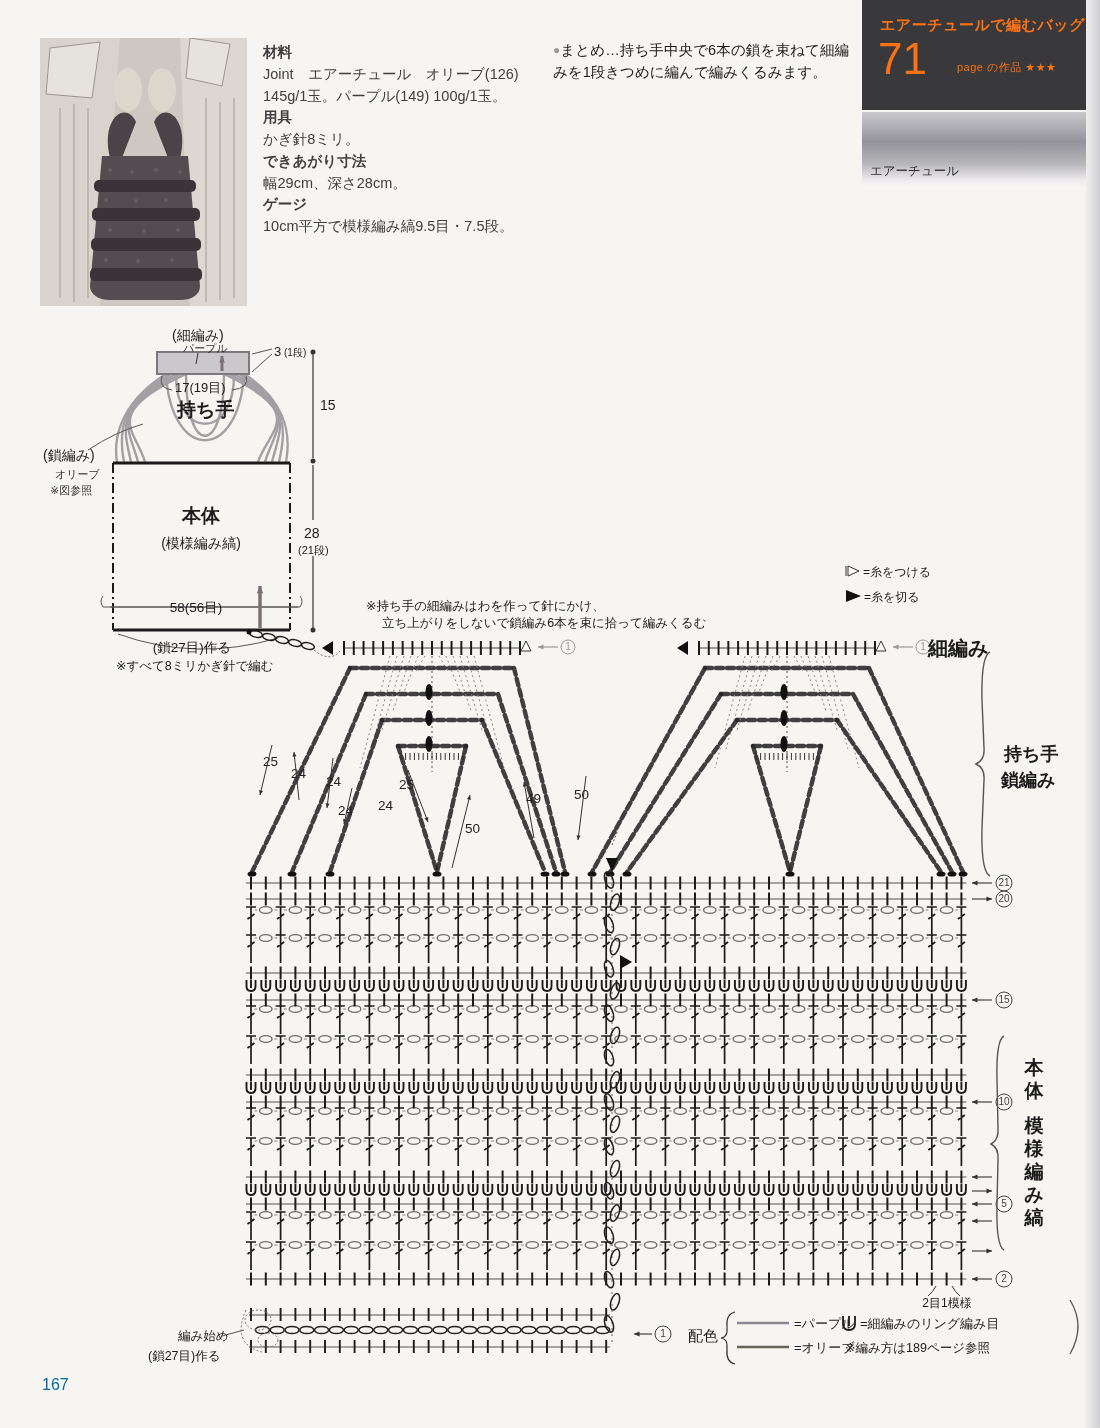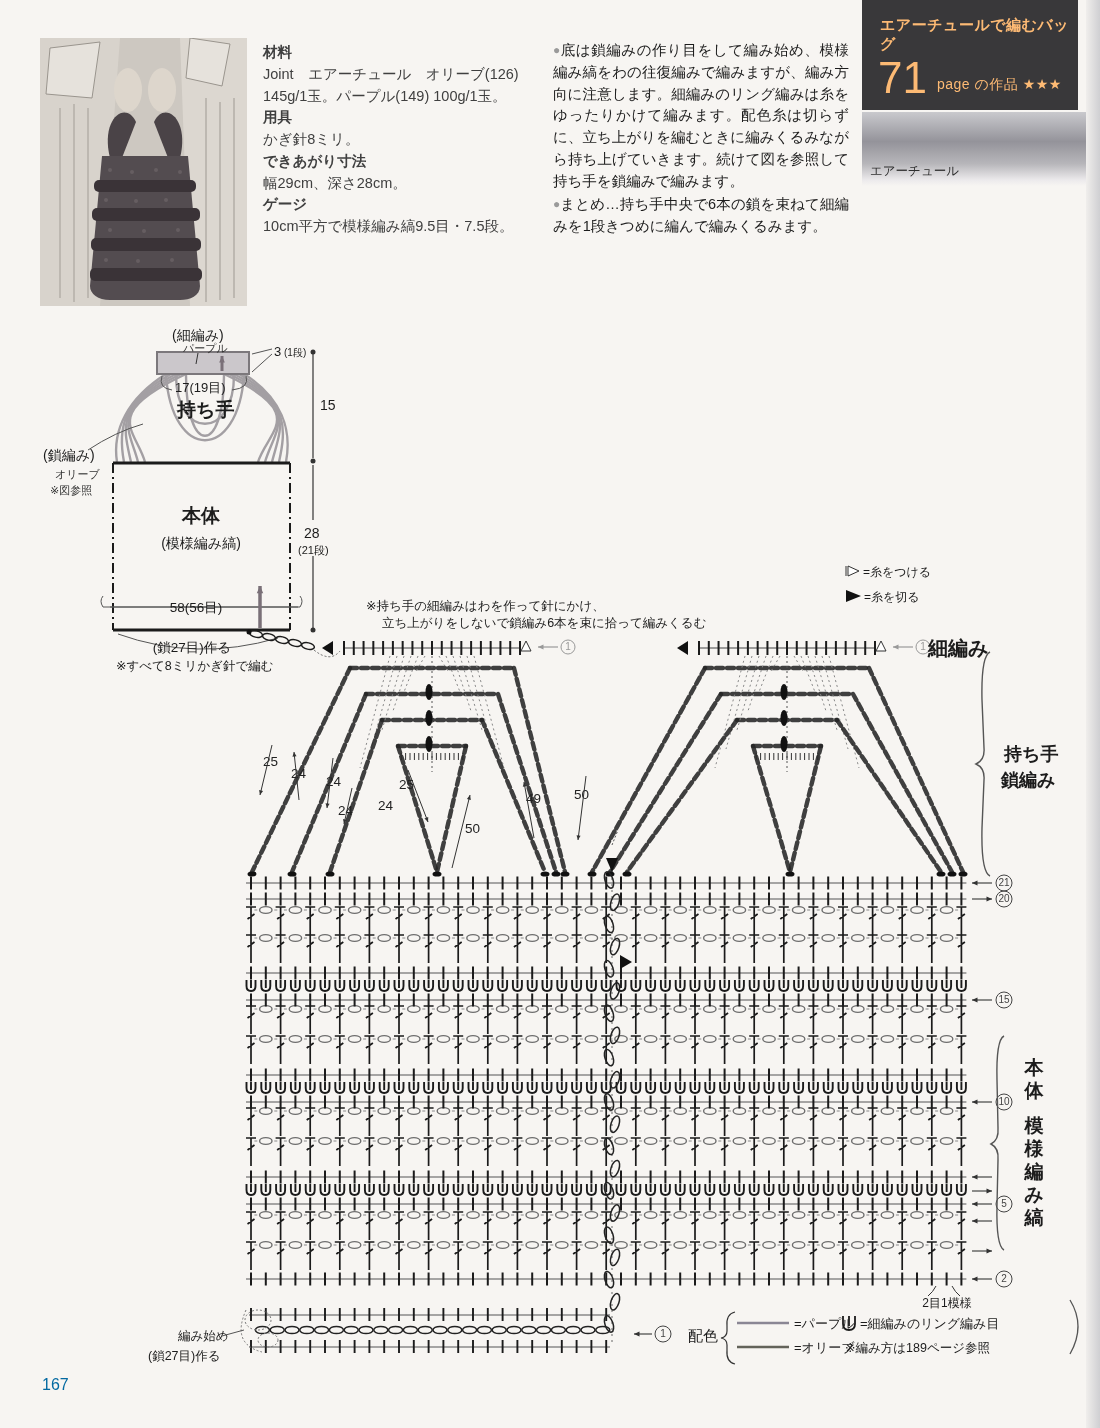--- a/index.html
+++ b/index.html
@@ -1,25 +1,25 @@
 <!DOCTYPE html>
 <html><head>
 <meta charset="utf-8">
 <style>
   html,body{margin:0;padding:0;}
   body{font-family:"Liberation Sans","DejaVu Sans",sans-serif;background:#e8e6e3;}
   #page{position:relative;width:1100px;height:1428px;background:#f7f5f2;overflow:hidden;}
   .abs{position:absolute;}
   #edge-r{left:1086px;top:0;width:14px;height:1428px;background:linear-gradient(90deg,#f0eeec,#cfcfd2);}
   #photo{left:40px;top:38px;width:207px;height:268px;background:#cfcac3;}
-  #headerbox{left:862px;top:0;width:216px;height:110px;background:#39383a;color:#fdba74;}
+  #headerbox{left:862px;top:0;width:238px;height:110px;background:#39383a;color:#f97316;}
   #headerbox .t{font-size:15px;font-weight:bold;margin:16px 0 0 18px;letter-spacing:.5px;}
-  #headerbox .row{display:flex;align-items:flex-end;margin:2px 0 0 16px;}
+  #headerbox .row{display:flex;align-items:flex-end;margin:2px 0 0 16px;gap:8px;}
   #headerbox .big{font-size:44px;font-weight:300;line-height:1;}
-  #headerbox .sub{font-size:14px;margin:0 0 6px 10px;letter-spacing:.5px;}
+  #headerbox .sub{font-size:11px;margin:0 0 6px 22px;letter-spacing:.5px;}
   #yarnstrip{left:862px;top:112px;width:238px;height:74px;background:linear-gradient(180deg,#c9c9cd 0%,#94939a 40%,#b7b6ba 70%,#eceaec 92%,#f7f5f2 100%);}
   #yarnstrip .cap{position:absolute;left:8px;bottom:6px;font-size:12.5px;color:#2e2e2e;font-family:Liberation Mono, monospace;}
   #materials{left:263px;top:42px;width:288px;font-size:14.5px;line-height:1.5;color:#404040;}
   #materials .h{font-weight:bold;}
   #point{left:553px;top:40px;width:296px;font-size:14.5px;line-height:1.5;color:#1c1c1c;}
   #point .h{font-weight:bold;font-size:16px;letter-spacing:1px;margin-bottom:2px;}
   #point p{margin:0 0 2px 0;text-align:justify;}
   #point .bdot{color:#9a9a9a;font-size:12px;vertical-align:1px;}
   #pagenum{left:42px;top:1376px;font-size:16px;color:#0369a1;}
   svg text{font-family:"Liberation Sans","DejaVu Sans",sans-serif;}
@@ -86,21 +86,20 @@
     <div>145g/1玉。パープル(149) 100g/1玉。</div>
     <div class="h">用具</div>
     <div>かぎ針8ミリ。</div>
     <div class="h">できあがり寸法</div>
     <div>幅29cm、深さ28cm。</div>
     <div class="h">ゲージ</div>
     <div>10cm平方で模様編み縞9.5目・7.5段。</div>
   </div>
 
   <div class="abs" id="point">
-    <p><span class="bdot">●</span><span>底は鎖編みの作り目をして編み始め、模様編み縞をわの往復編みで編みますが、編み方向に注意します。細編みのリング編みは糸をゆったりかけて編みます。配色糸は切らずに、立ち上がりを編むときに編みくるみながら持ち上げていきます。続けて図を参照して持ち手を鎖編みで編みます。</span></p>
     <p><span class="bdot">●</span><span>まとめ…持ち手中央で6本の鎖を束ねて細編みを1段きつめに編んで編みくるみます。</span></p>
   </div>
 
   <svg class="abs" id="draw" style="left:0;top:0" width="1100" height="1428" viewBox="0 0 1100 1428">
       <g>
         <path d="M166,374 C128,398 112,430 117,462" fill="none" stroke="#a39fa3" stroke-width="2.4"></path>
         <path d="M244,374 C282,398 292,430 286,462" fill="none" stroke="#a39fa3" stroke-width="2.4"></path>
         <path d="M171,374 C121,402 118,430 124,462" fill="none" stroke="#a39fa3" stroke-width="2.4"></path>
         <path d="M239,374 C289,402 286,430 279,462" fill="none" stroke="#a39fa3" stroke-width="2.4"></path>
         <path d="M176,374 C114,406 124,430 131,462" fill="none" stroke="#a39fa3" stroke-width="2.4"></path>

